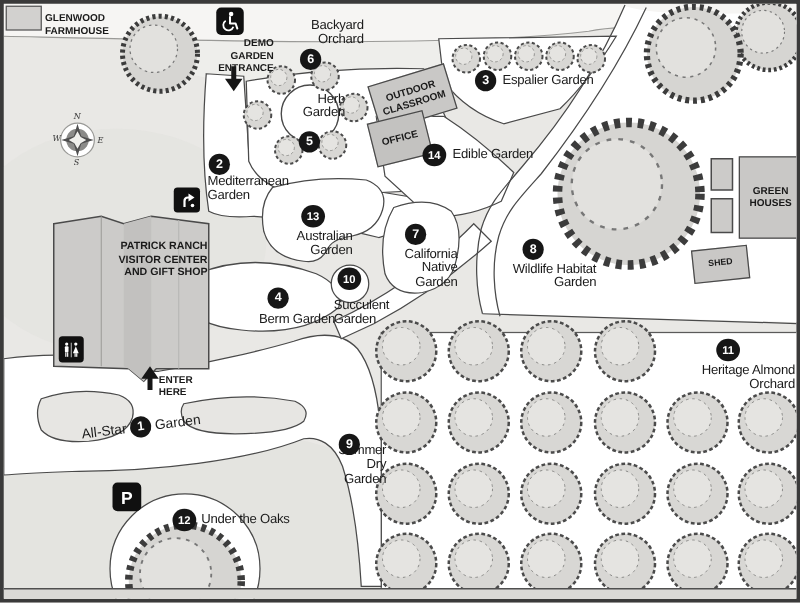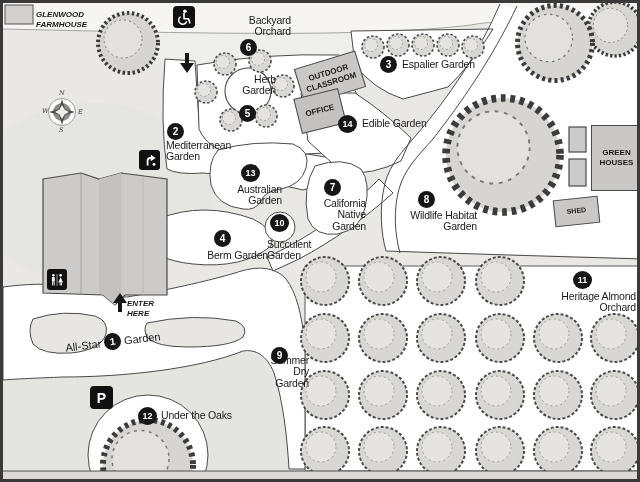--- a/index.html
+++ b/index.html
@@ -4,21 +4,21 @@
 <style>
   html,body{margin:0;padding:0;background:#888;}
   #map{position:relative;width:640px;height:482px;box-sizing:border-box;
        border:3px solid #3a3a3a;background:#e9e8e5;overflow:hidden;
        font-family:"Liberation Sans",sans-serif;}
   #baseSvg{position:absolute;left:0;top:0;}
   .lbl{position:absolute;font-size:10.5px;line-height:1.08;color:#1a1a1a;
        letter-spacing:-0.2px;z-index:5;}
   .pre{white-space:pre-line;}
   .ctr{text-align:right;}
-  .caps{font-size:8px;font-weight:bold;letter-spacing:0;line-height:1.25;font-style:italic;}
+  .caps{font-size:8px;font-weight:bold;letter-spacing:0;line-height:1.25;}
   .mnum{position:absolute;width:17px;height:17px;border-radius:50%;background:#161616;
         color:#fff;font-weight:bold;font-size:10px;display:flex;align-items:center;
         justify-content:center;z-index:6;}
   .mnum.w{width:19px;height:18px;font-size:9px;}
   .blackbox{position:absolute;background:#101010;border-radius:4px;display:flex;
         align-items:center;justify-content:center;z-index:6;}
   .bldg{position:absolute;background:#c9c8c6;border:1.5px solid #4a4a4a;display:flex;
         align-items:center;justify-content:center;font-weight:bold;font-size:8px;
         text-align:center;line-height:1.25;color:#191919;z-index:4;}
   .compassLetter{position:absolute;font-family:"DejaVu Serif",serif;font-style:italic;
@@ -174,36 +174,42 @@
 <div class="lbl caps pre" style="left:33px;top:7px;">GLENWOOD
 FARMHOUSE</div>
 
 <div class="blackbox" style="left:170px;top:3px;width:22px;height:22px;">
   <svg width="18" height="18" viewBox="0 0 20 20">
     <circle cx="11" cy="3.6" r="2" fill="#fff"></circle>
     <path d="M10,6.2 L10,12 L15,12 L16.5,16.5" fill="none" stroke="#fff" stroke-width="1.8" stroke-linecap="round" stroke-linejoin="round"></path>
     <path d="M6.2,9.5 A4.6,4.6 0 1 0 13,14.8" fill="none" stroke="#fff" stroke-width="1.6"></path>
   </svg>
 </div>
+<div class="lbl caps pre ctr" style="left:152px;top:27px;width:64px;">DEMO
+GARDEN
+ENTRANCE</div>
 
 <div class="bldg" style="left:295px;top:56px;width:62px;height:36px;transform:rotate(-17deg);">
   <span class="pre">OUTDOOR
 CLASSROOM</span>
 </div>
 <div class="bldg" style="left:294px;top:90px;width:44px;height:34px;transform:rotate(-14deg);background:#c3c2c0;">
   <span>OFFICE</span>
 </div>
 <div class="bldg" style="left:588px;top:122px;width:49px;height:64px;">
   <span class="pre">GREEN
 HOUSES</span>
 </div>
 <div class="bldg" style="left:551px;top:195px;width:43px;height:25px;transform:rotate(-6deg);font-size:7px;">
   <span>SHED</span>
 </div>
 
+<div class="lbl caps pre ctr" style="left:43px;top:188px;width:120px;font-size:8.5px;">PATRICK RANCH
+VISITOR CENTER
+AND GIFT SHOP</div>
 
 <div class="blackbox" style="left:44px;top:266px;width:20px;height:21px;border-radius:3px;">
   <svg width="16" height="16" viewBox="0 0 22 20">
     <line x1="11" y1="2" x2="11" y2="18" stroke="#fff" stroke-width="0.8"></line>
     <circle cx="6" cy="3.5" r="1.8" fill="#fff"></circle>
     <rect x="4" y="6" width="4" height="6.5" rx="1" fill="#fff"></rect>
     <rect x="4.4" y="12.5" width="1.3" height="5" fill="#fff"></rect>
     <rect x="6.4" y="12.5" width="1.3" height="5" fill="#fff"></rect>
     <circle cx="16" cy="3.5" r="1.8" fill="#fff"></circle>
     <polygon points="16,6 12.8,13.5 19.2,13.5" fill="#fff"></polygon>

